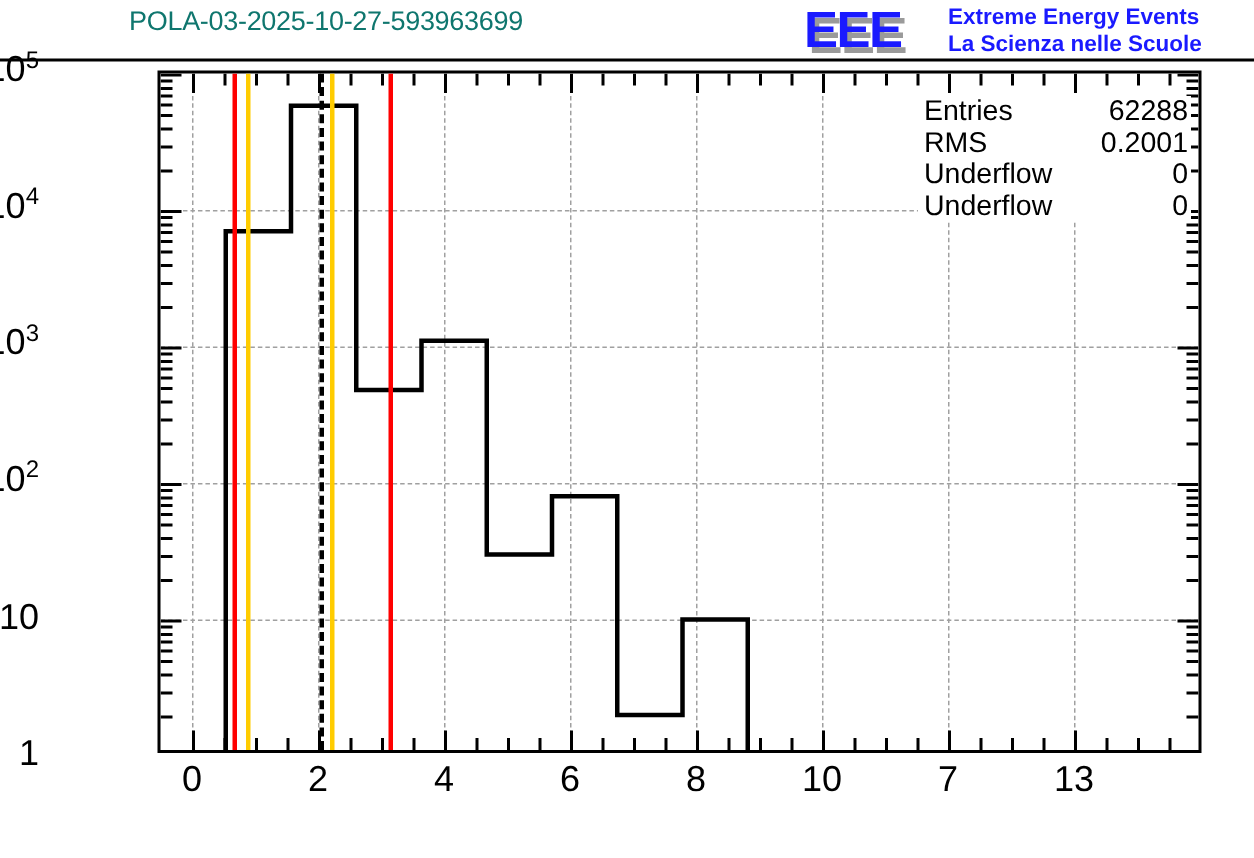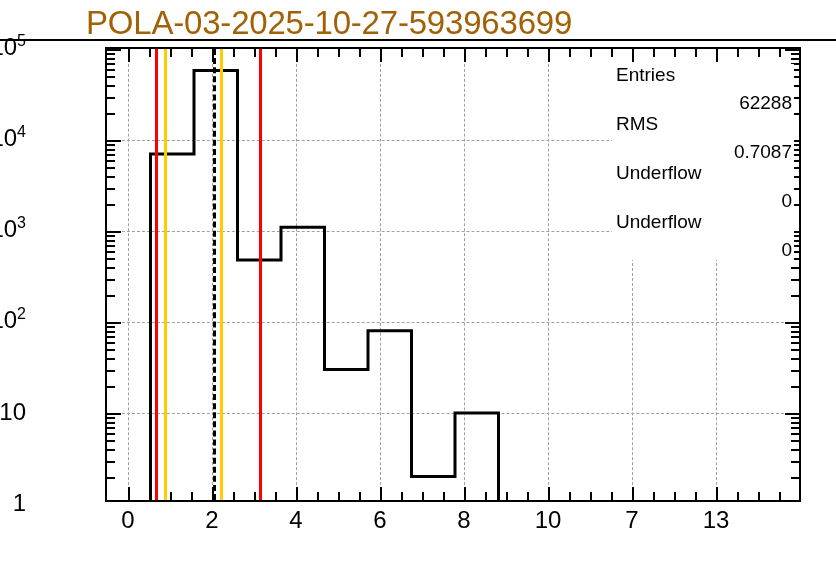--- a/index.html
+++ b/index.html
@@ -9,22 +9,22 @@
     font-family:"Liberation Sans", sans-serif;
     overflow:hidden;
     position:relative;
   }
   #root { position:absolute; left:0; top:0; width:836px; height:572px; }
 
   
   .title {
     position:absolute;
     left:86px; top:4px;
-    font-size:33px;
-    color:#a16207;
+    font-size:18px;
+    color:#0f766e;
     white-space:nowrap;
     letter-spacing:-0.2px;
   }
 
   
   .logo { position:absolute; left:536px; top:3px; width:296px; height:38px; }
   .logo-eee {
     position:absolute; left:0px; top:-2px;
     font-size:34px; font-weight:bold;
     color:#1a1aff;
@@ -133,29 +133,34 @@
     border-bottom:2px solid #000;
     font-size:19px;
   }
   .stats-row {
     display:flex;
     justify-content:space-between;
     padding:0px 2px 0px 4px;
     line-height:21px;
   }
   .stats-row .k { text-align:center; }
-  .stats-row .v { text-align:left;margin-top:28px; }
+  .stats-row .v { text-align:left; }
 </style>
 </head>
 <body>
 
 <div id="root">
 
   <div class="title">POLA-03-2025-10-27-593963699</div>
 
+  <div class="logo">
+    <div class="logo-eee">EEE</div>
+    <div class="logo-l1">Extreme Energy Events</div>
+    <div class="logo-l2">La Scienza nelle Scuole</div>
+  </div>
   <div class="logo-rule"></div>
 
   <div class="ylab" style="top:489px;">1</div>
   <div class="ylab" style="top:398px;">10</div>
   <div class="ylab" style="top:305px;">10<sup>2</sup></div>
   <div class="ylab" style="top:214px;">10<sup>3</sup></div>
   <div class="ylab" style="top:123px;">10<sup>4</sup></div>
   <div class="ylab" style="top:32px;">10<sup>5</sup></div>
 
   <div class="xlab" style="left:108px;">0</div>
@@ -362,21 +367,21 @@
     </div>
   </div>
 
   <div class="stats">
     <div class="stats-row">
       <span class="k">Entries</span>
       <span class="v">62288</span>
     </div>
     <div class="stats-row">
       <span class="k">RMS</span>
-      <span class="v">0.7087</span>
+      <span class="v">0.2001</span>
     </div>
     <div class="stats-row">
       <span class="k">Underflow</span>
       <span class="v">0</span>
     </div>
     <div class="stats-row">
       <span class="k">Underflow</span>
       <span class="v">0</span>
     </div>
   </div>

